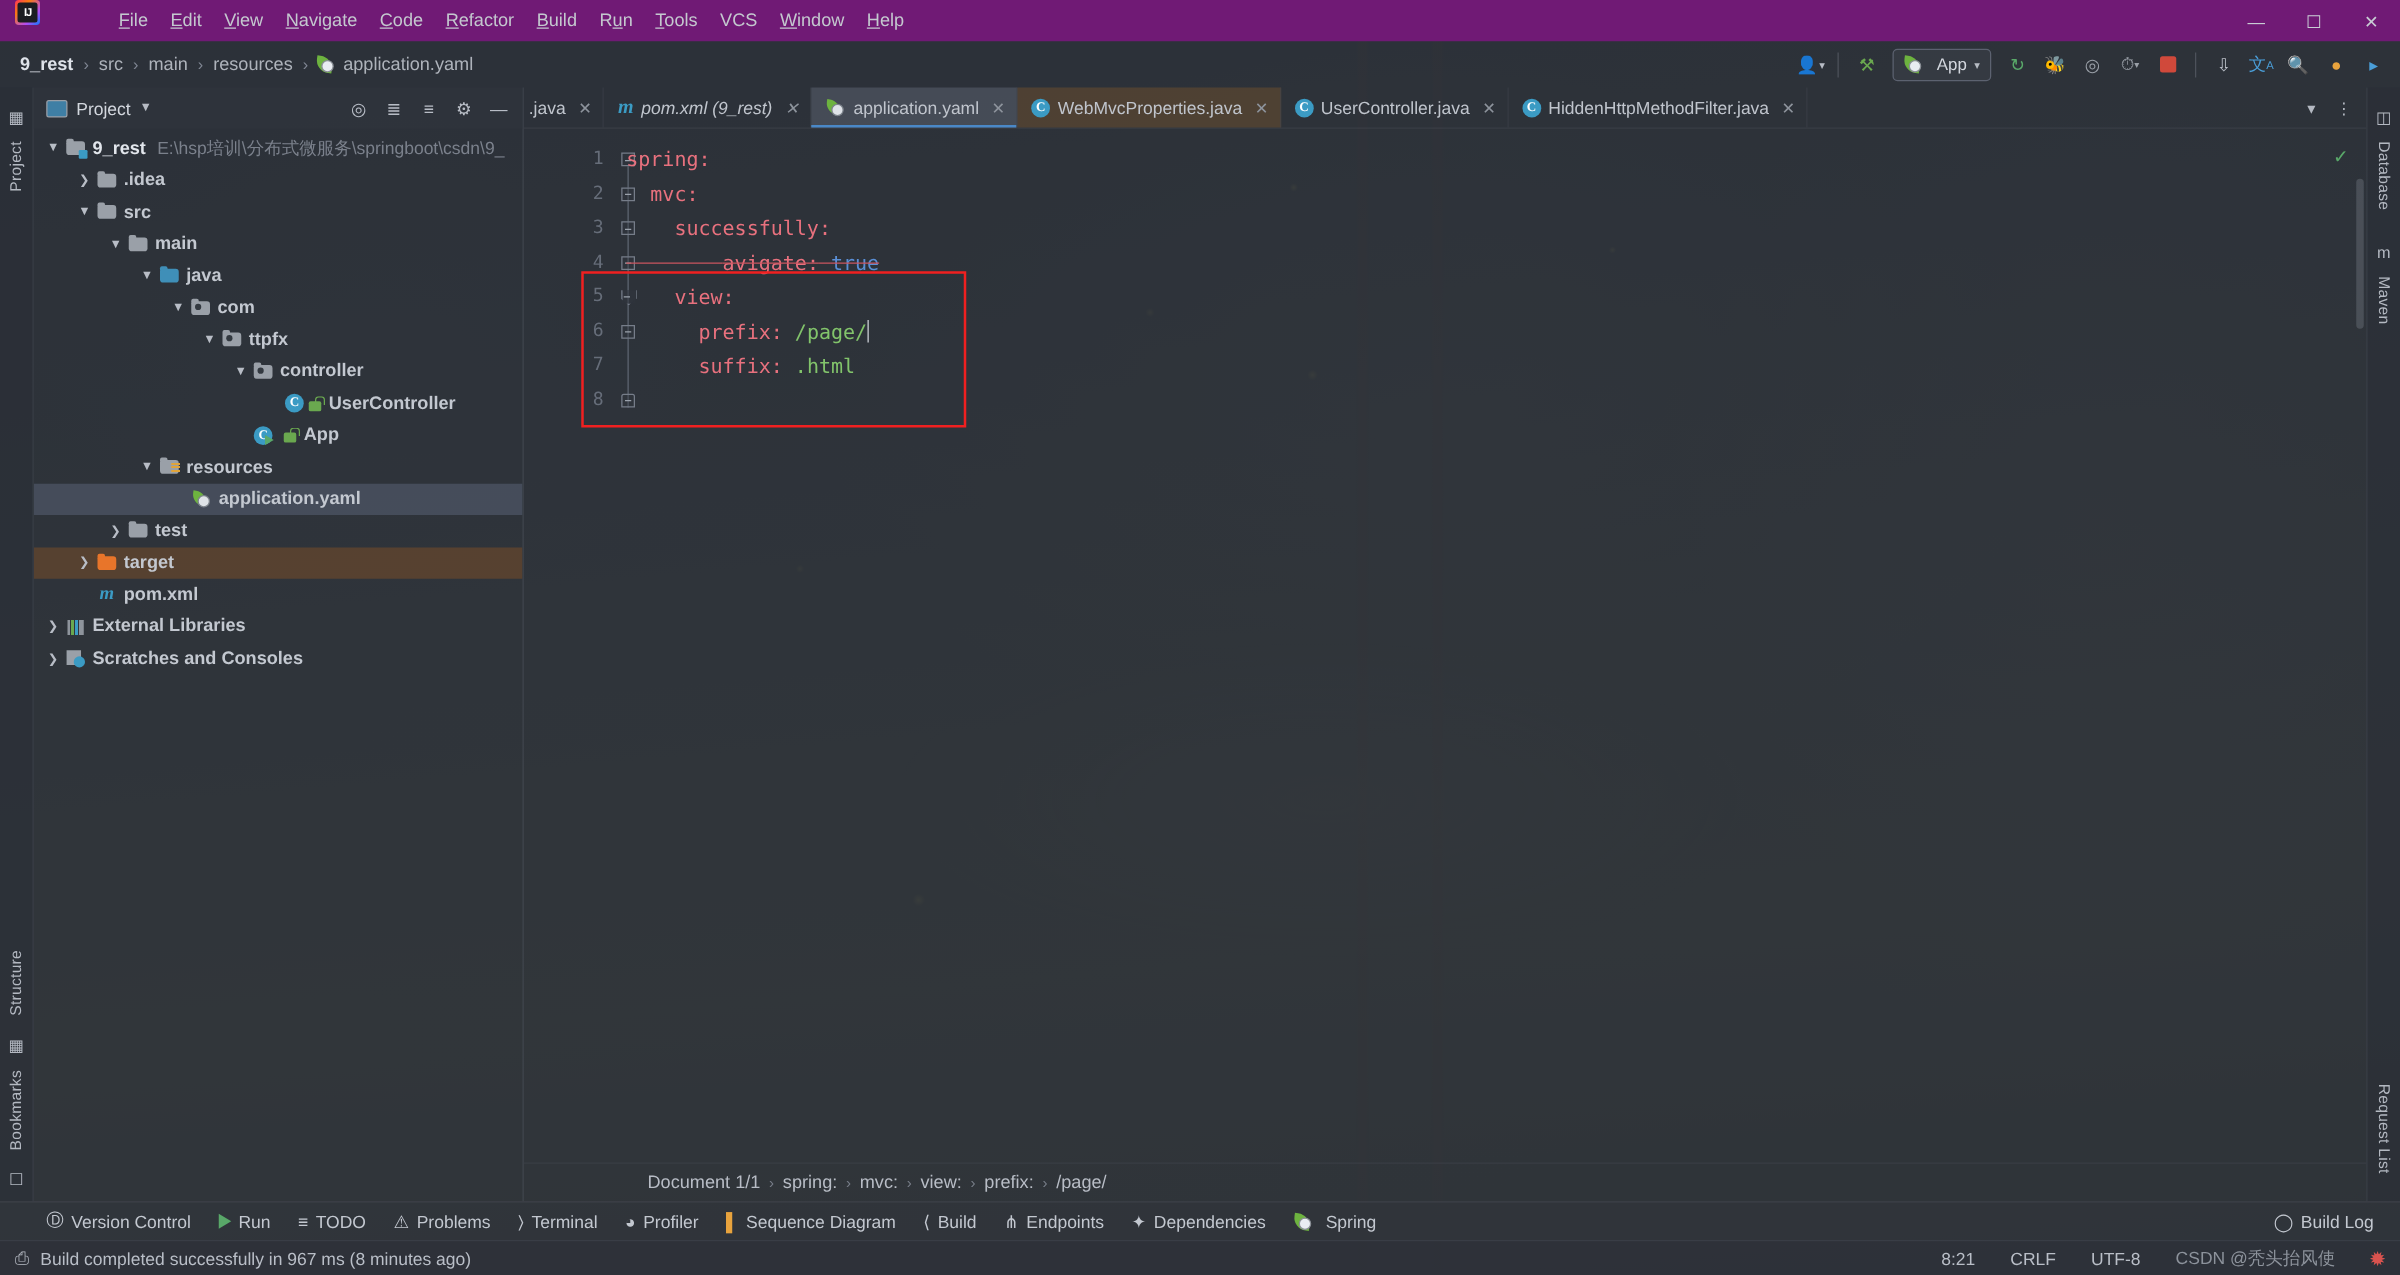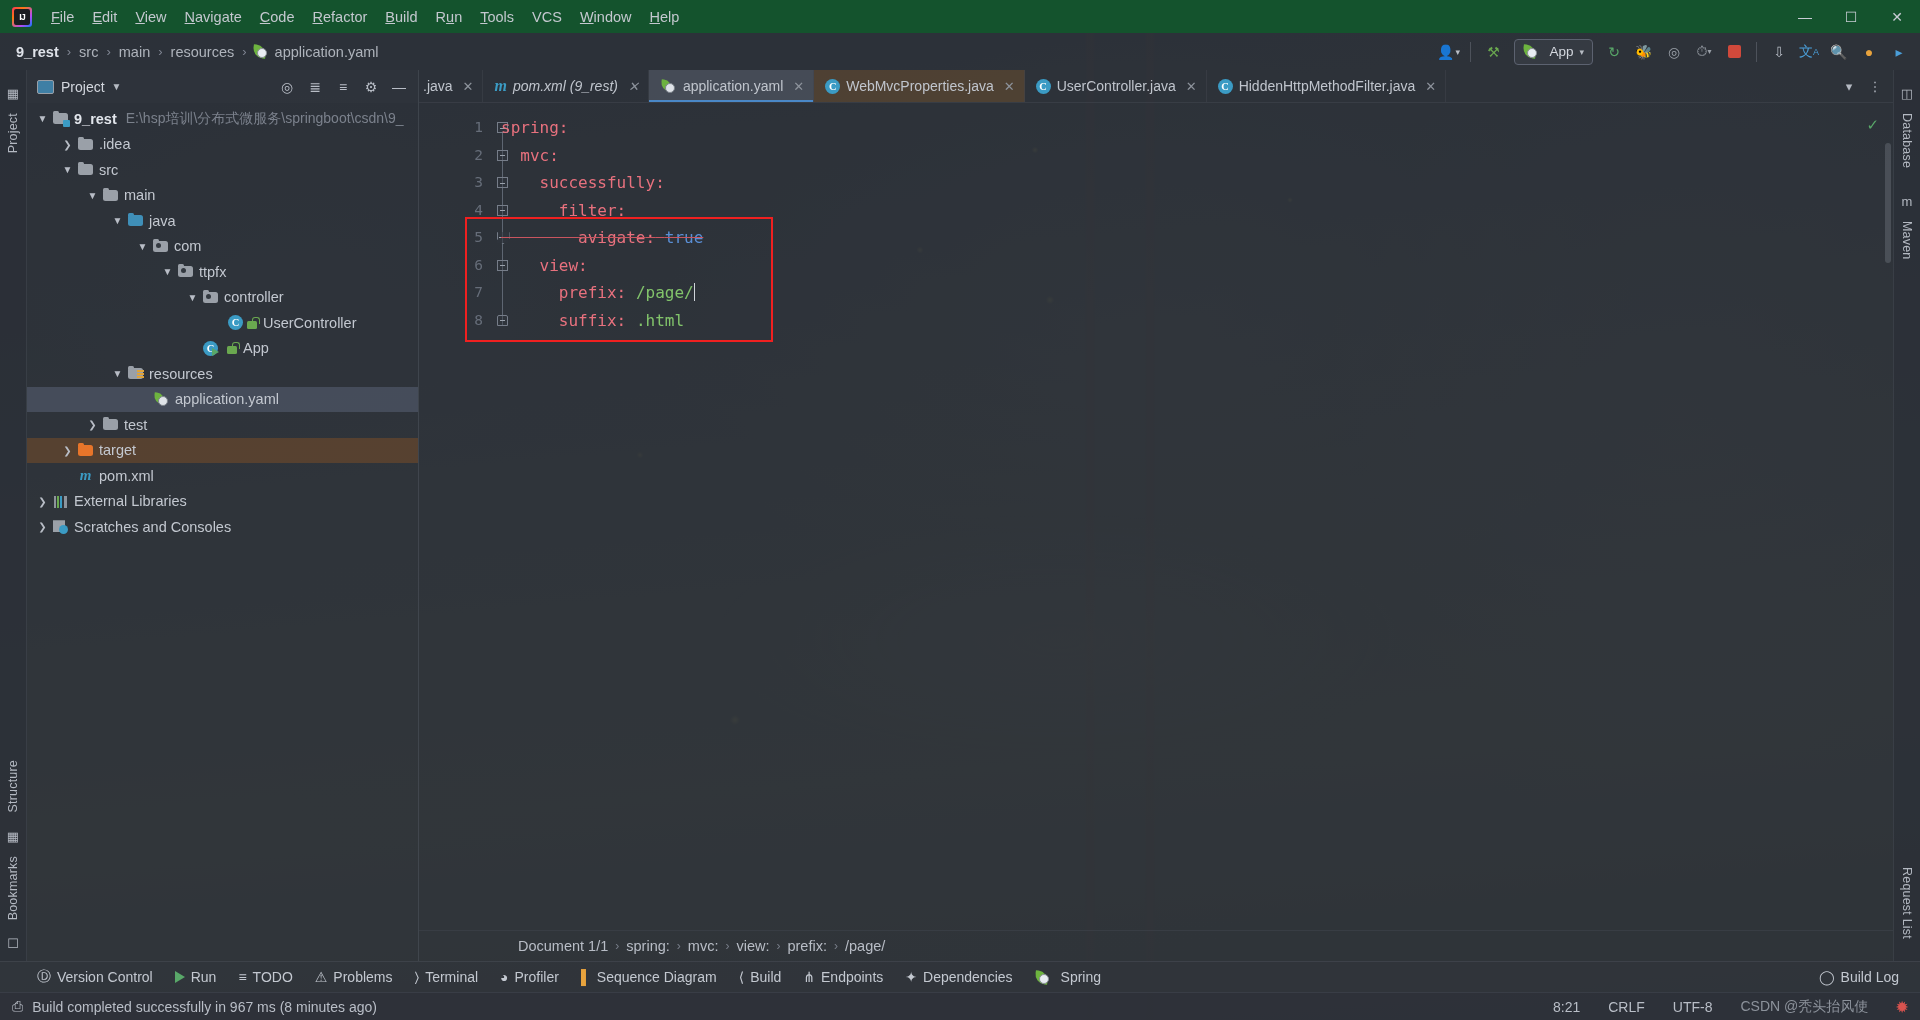--- a/index.html
+++ b/index.html
@@ -46,23 +46,24 @@
     position: absolute; inset: 0;
     background: rgba(43,47,55,.80);
     z-index: 1;
   }
 
   #root { position: absolute; inset: 0; z-index: 2; display: flex; flex-direction: column; }
 
   
   .titlebar {
     height: 33px; flex: 0 0 33px;
-    background: #14532d;
-    display: flex; align-items: center;
+    background: #701a75;
+    display: flex; 
     position: relative;
+    gap: 44px;
   }
   .ij-logo {
     width: 20px; height: 20px; margin: 0 10px 0 12px;
     border-radius: 3px; position: relative; flex: none;
     background: linear-gradient(135deg,#fe315d 0%,#f97a12 30%,#b24bf3 70%,#087cfa 100%);
   }
   .ij-logo::after{
     content:"IJ"; position:absolute; inset:2px;
     background:#1b1d21; border-radius:2px; color:#fff;
     font-size:9px; font-weight:bold; display:flex; align-items:center; justify-content:center;
@@ -167,21 +168,21 @@
   .trow {
     display: flex; align-items: center; height: 25.5px; white-space: nowrap;
     padding-right: 6px;
   }
   .trow.sel-blue { background: rgba(78,86,102,.75); }
   .trow.sel-brown { background: rgba(120,76,40,.55); }
   .arrow {
     width: 15px; flex: none; text-align: center; color: #b8bdc6; font-size: 10px;
   }
   .arrow.none { visibility: hidden; }
-  .tlabel { color: #c3c8d0; margin-left: 5px; }
+  .tlabel { color: #c3c8d0; margin-left: 5px; font-weight: bold; }
   .tlabel.bold { font-weight: bold; color: #e2e6ec; }
   .tpath { color: #7b818c; margin-left: 9px; font-size: 14px; overflow: hidden; text-overflow: clip; }
   .ico { width: 17px; height: 15px; flex: none; position: relative; margin-left: 2px; }
   
   .ico.folder::before{
     content:""; position:absolute; left:1px; top:2px; width:15px; height:11px;
     background:#9aa0a8; border-radius:1.5px 2.5px 2.5px 2.5px;
   }
   .ico.folder::after{
     content:""; position:absolute; left:1px; top:0px; width:6px; height:3px;
@@ -681,21 +682,20 @@
             <div class="fold">
                 <span class="box" style="border-radius:2px 2px 0 0;"></span>
               </div>
           </div>
         </div>
 
         <div class="code">
           <div class="cline"><span class="k">spring</span><span class="k">:</span></div>
           <div class="cline">  <span class="k">mvc</span><span class="k">:</span></div>
           <div class="cline">    <span class="k">successfully</span><span class="k">:</span></div>
-          <div class="cline">      <span class="k">filter</span><span class="k">:</span></div>
           <div class="cline strike">        <span class="k">avigate</span><span class="k">:</span> <span class="v-bool">true</span></div>
           <div class="cline">    <span class="k">view</span><span class="k">:</span></div>
           <div class="cline">      <span class="k">prefix</span><span class="k">:</span> <span class="v-str">/page/</span><span class="caret"></span></div>
           <div class="cline">      <span class="k">suffix</span><span class="k">:</span> <span class="v-str">.html</span></div>
         </div>
 
         <div class="hl-box" style="left:46px; top:114px; width:308px; height:125px;"></div>
 
         <div class="check-ok">✓</div>
         <div class="scroll-v"></div>

